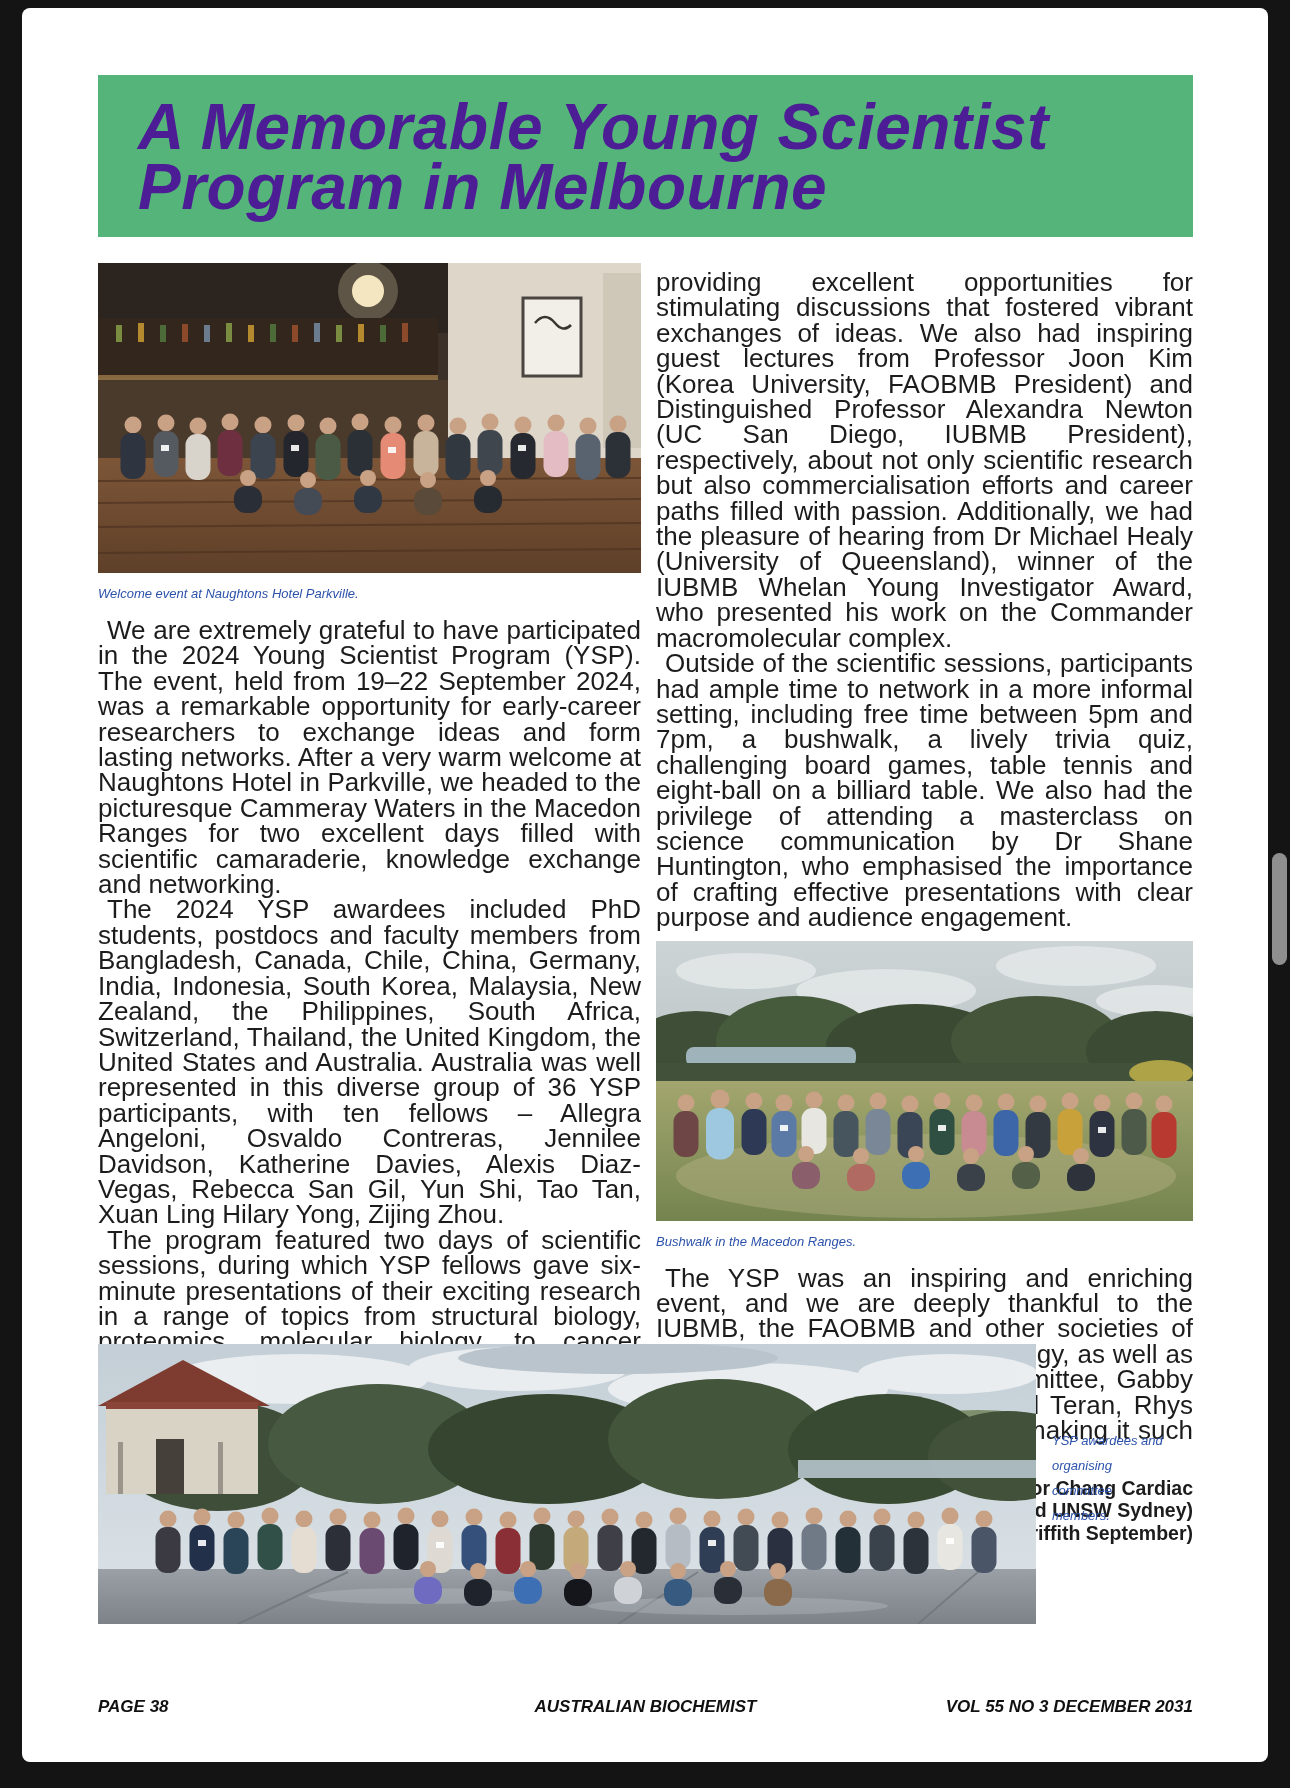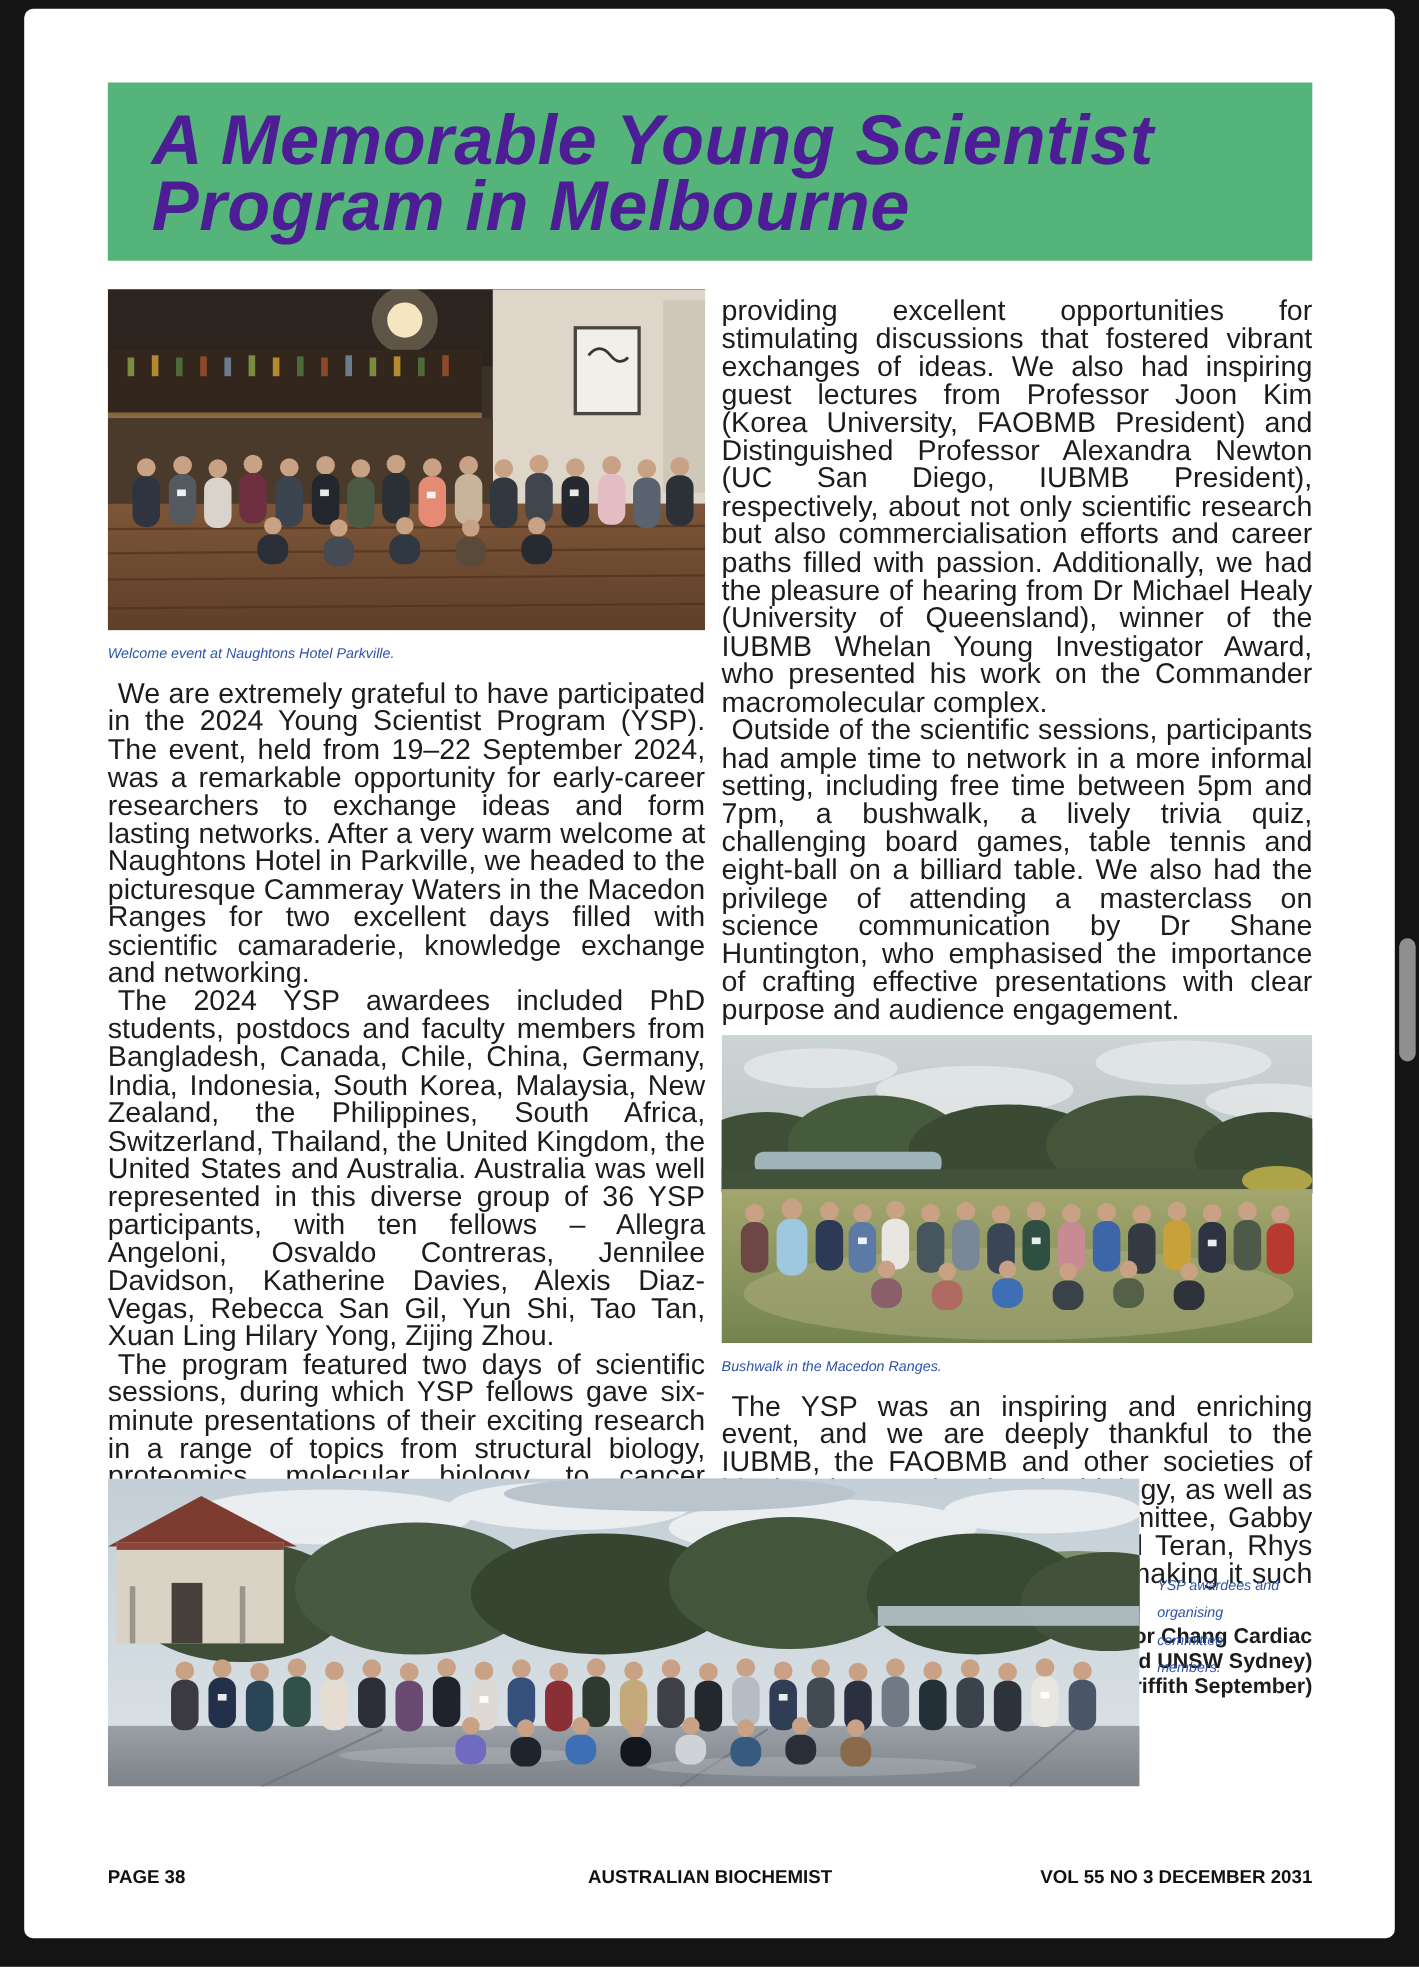--- a/index.html
+++ b/index.html
@@ -45,21 +45,21 @@
   
   .bottom-row{
     position:absolute;left:76px;top:1336px;width:1095px;
     display:flex;gap:16px;align-items:flex-start;
   }
   .caption-side{width:118px;margin-top:84px;}
   
   .footer{
     position:absolute;left:76px;top:1689px;width:1095px;
     display:grid;grid-template-columns:1fr auto 1fr;align-items:center;
-    font-size:17px;font-weight:bold;color:#111111;
+    font-size:17px;font-weight:bold;font-style:italic;color:#111111;
   }
   .footer .f-center{}
   .footer .f-right{text-align:right;}
   
   .scroll-thumb{
     position:absolute;right:3px;top:853px;width:15px;height:112px;
     background:#8f8f8f;border-radius:8px;
   }
 </style>
 </head>

